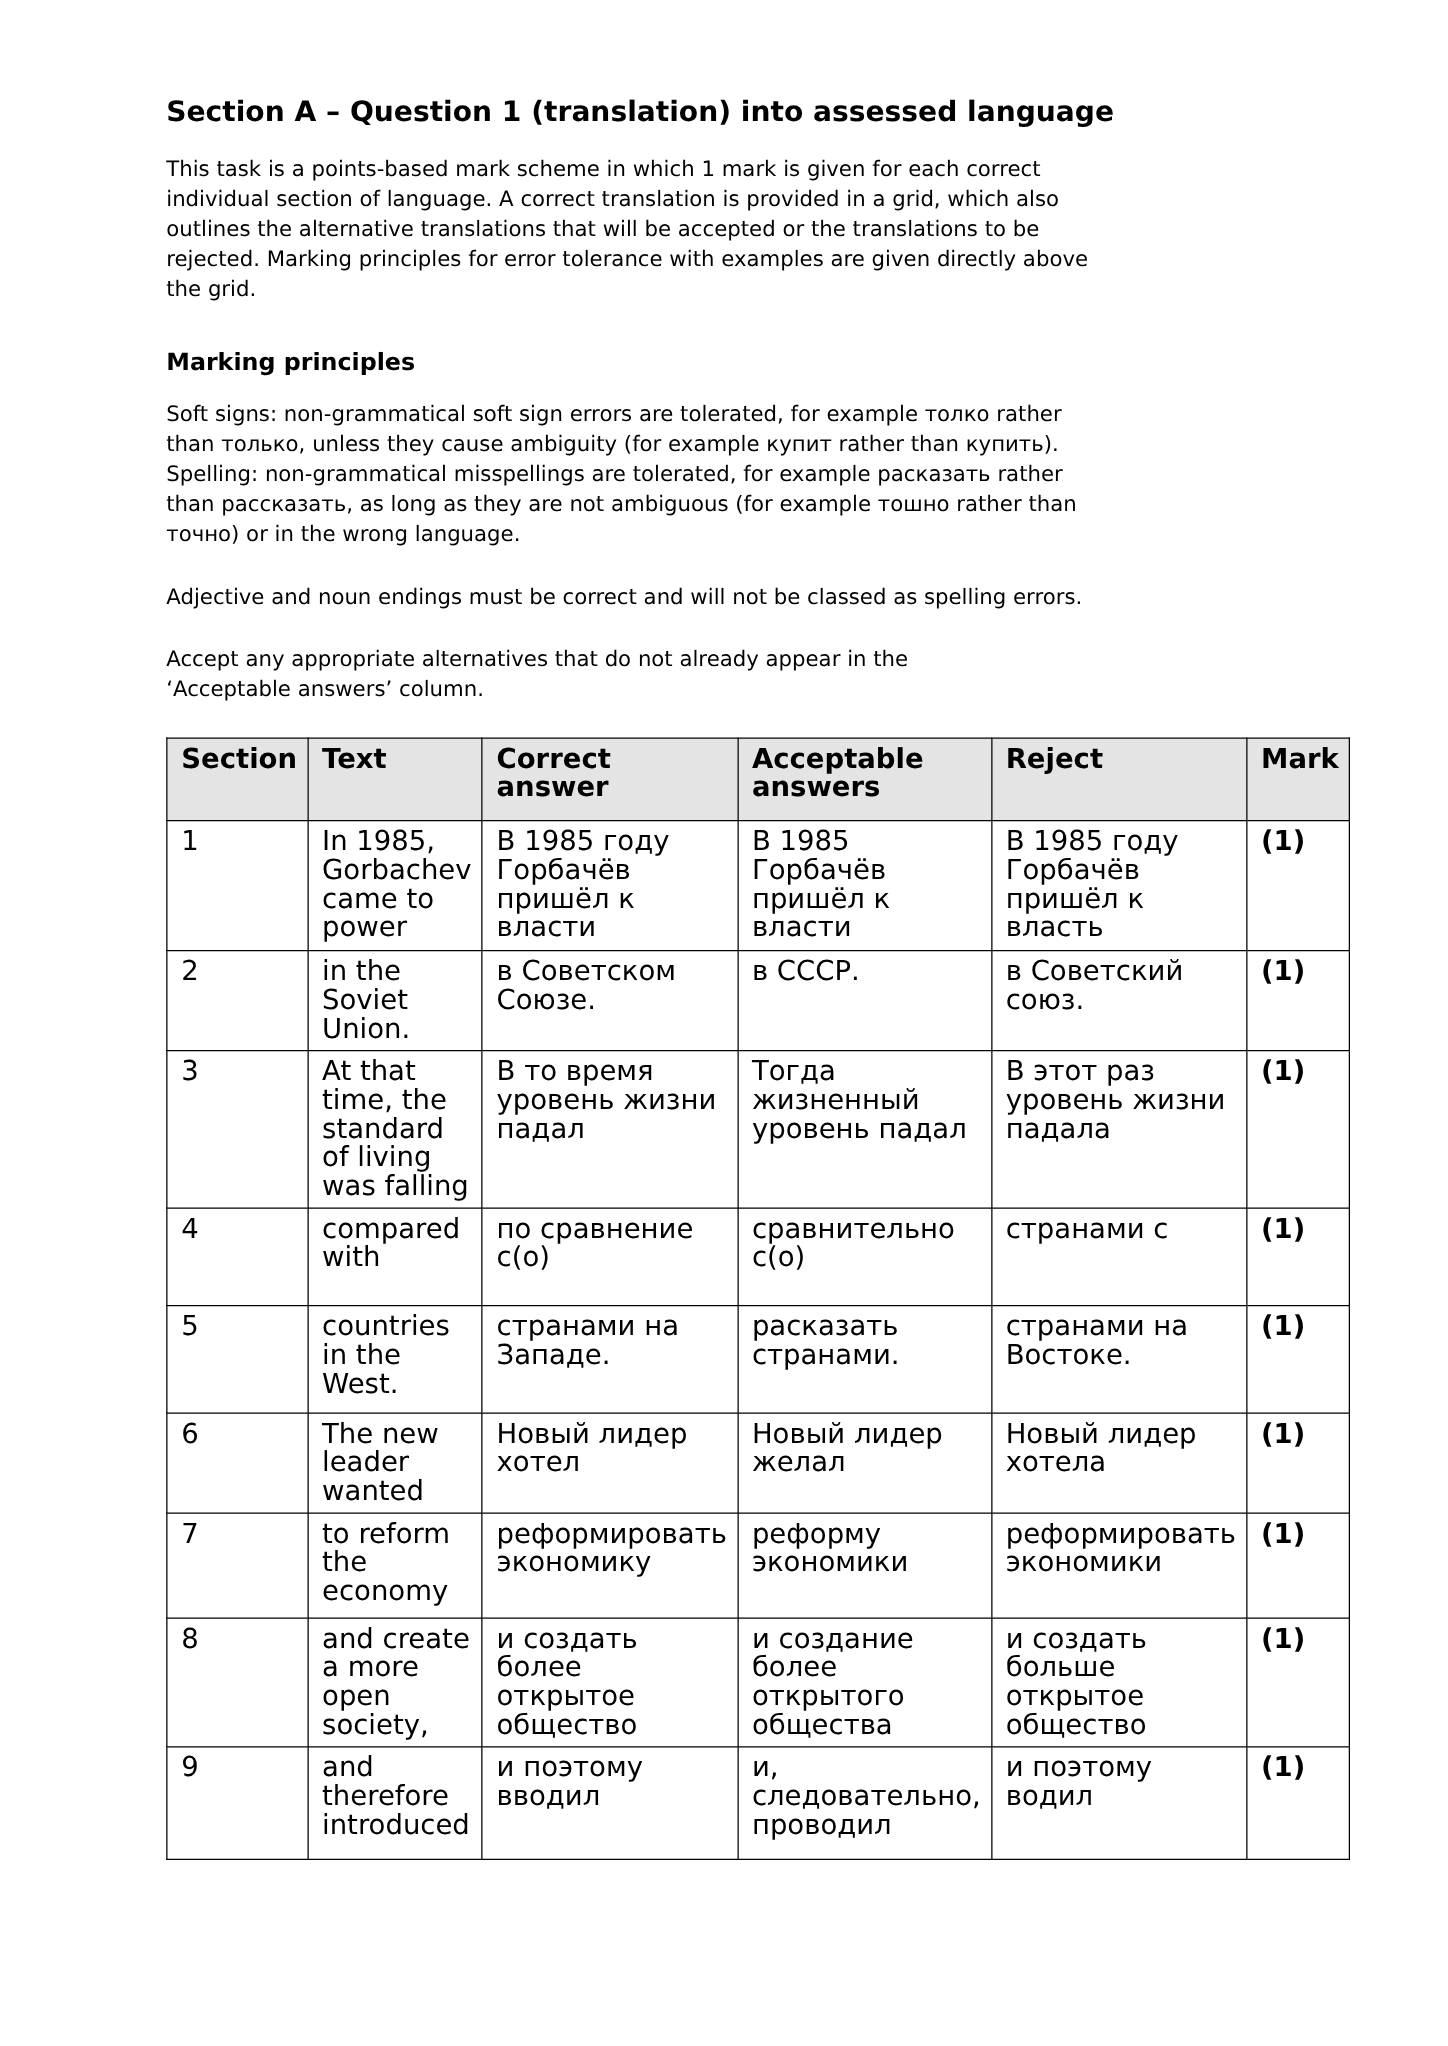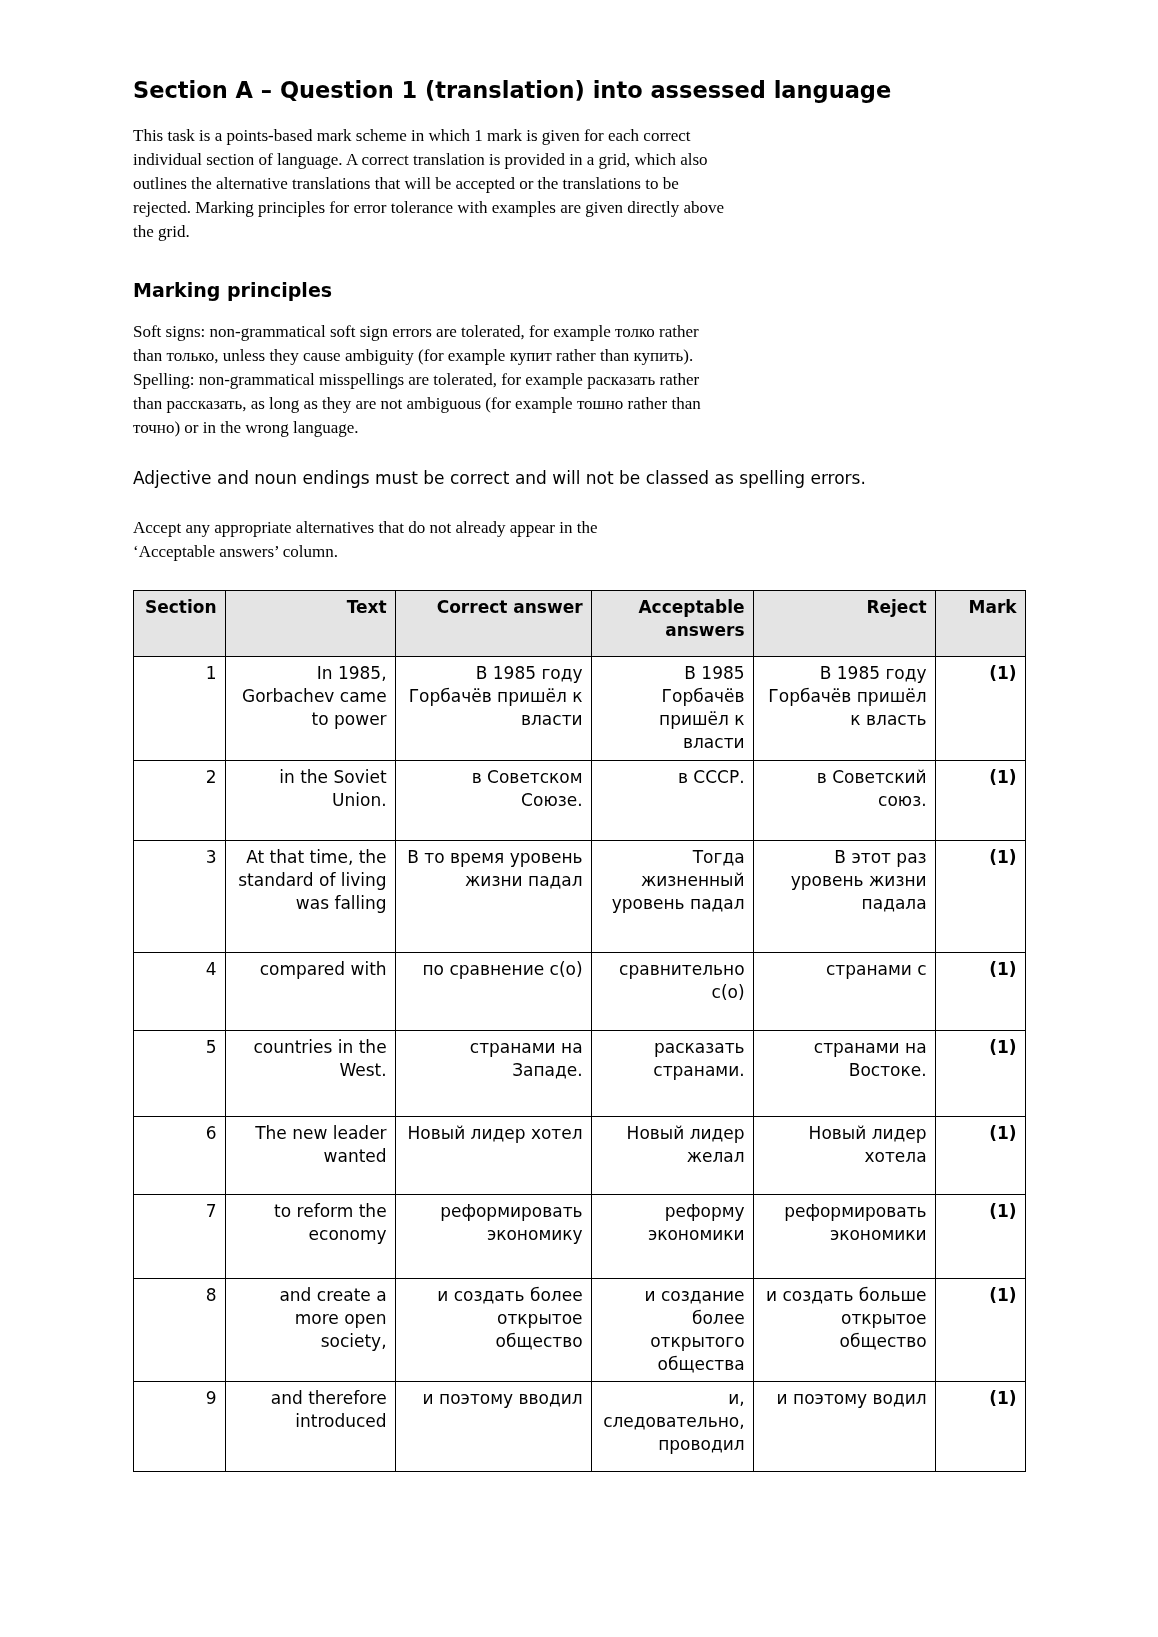--- a/index.html
+++ b/index.html
@@ -27,33 +27,33 @@
   }
   h2.sub-heading {
     font-size: 19px;
     line-height: 24px;
     margin: 34px 0 18px 0;
     font-weight: bold;
   }
   p.body-text {
     margin: 0 0 26px 0;
   }
-  .prewrap { white-space: pre-line; font-family: Liberation Serif, serif; }
+  .prewrap { white-space: pre-line; }
   table.mark-table {
     border-collapse: collapse;
     margin-top: 14px;
     table-layout: fixed;
   }
   table.mark-table th,
   table.mark-table td {
     border: 1.6px solid #000000;
     vertical-align: top;
-    text-align: right;
+    text-align: left;
     padding: 5px 8px 5px 11px;
-    font-size: 17px;
+    font-size: 22px;
     line-height: 23px;
     overflow-wrap: break-word;
     word-wrap: break-word;
   }
   table.mark-table th {
     background: #e4e4e4;
     font-weight: bold;
   }
   col.c-section    { width: 75px; }
   col.c-text       { width: 170px; }

